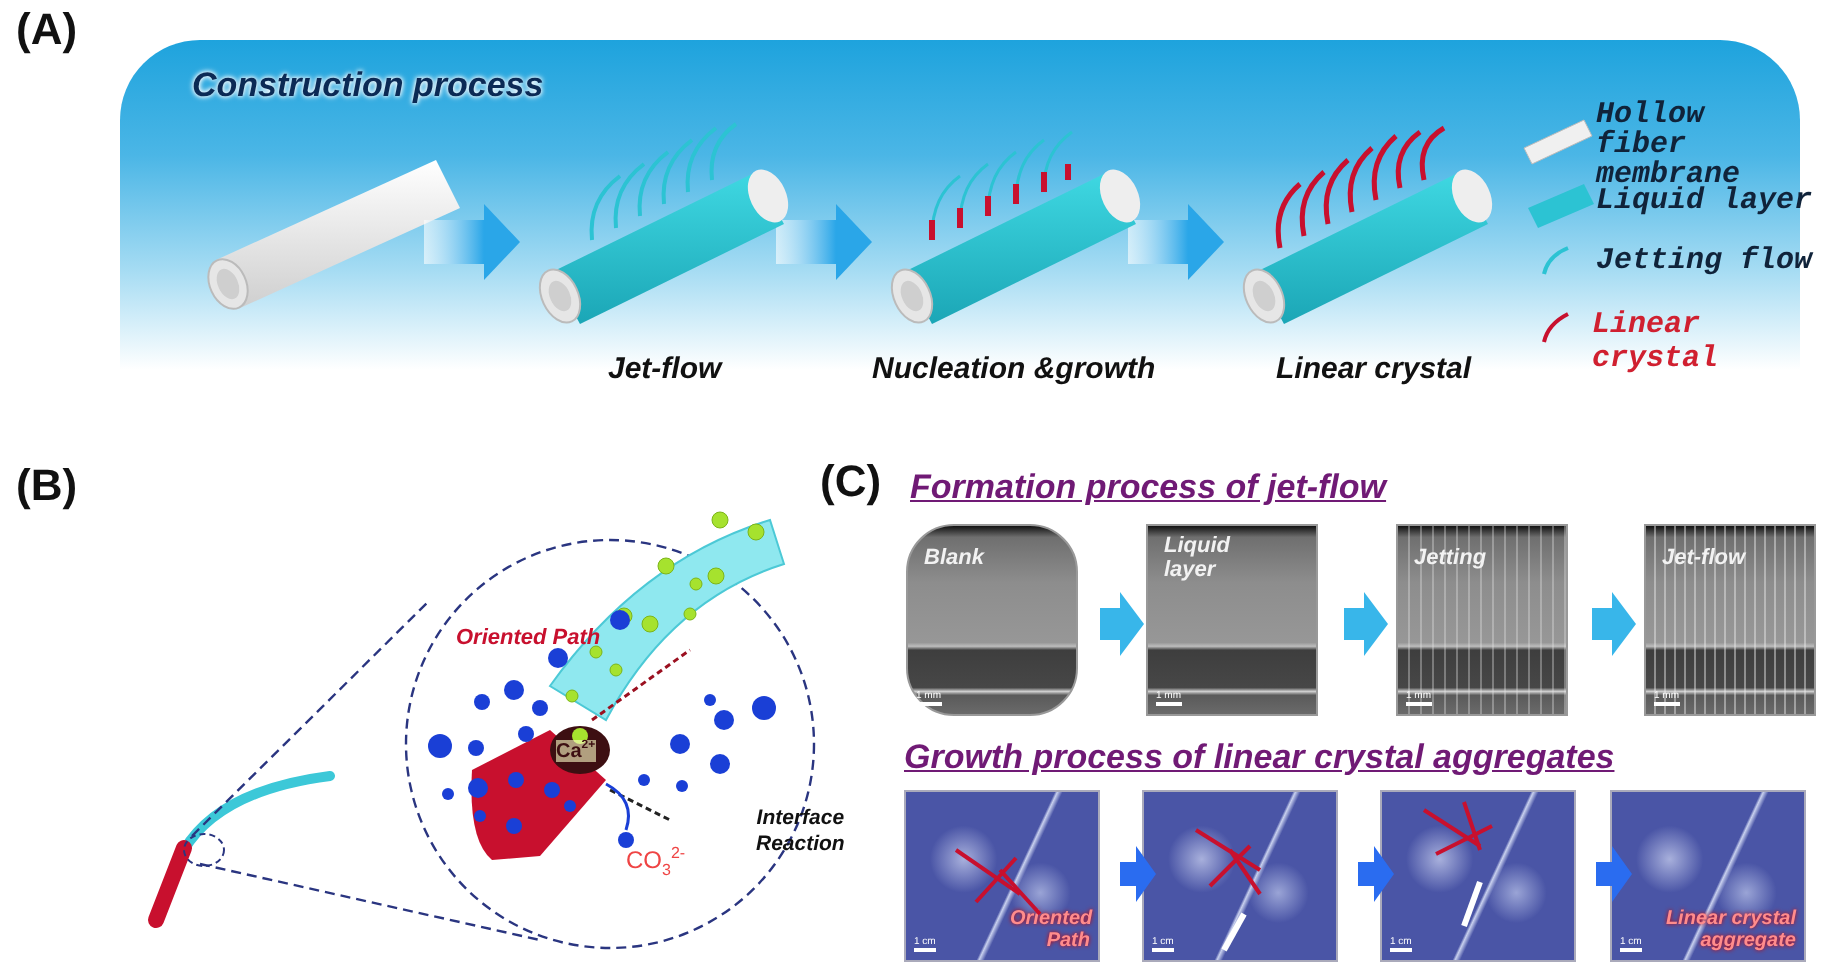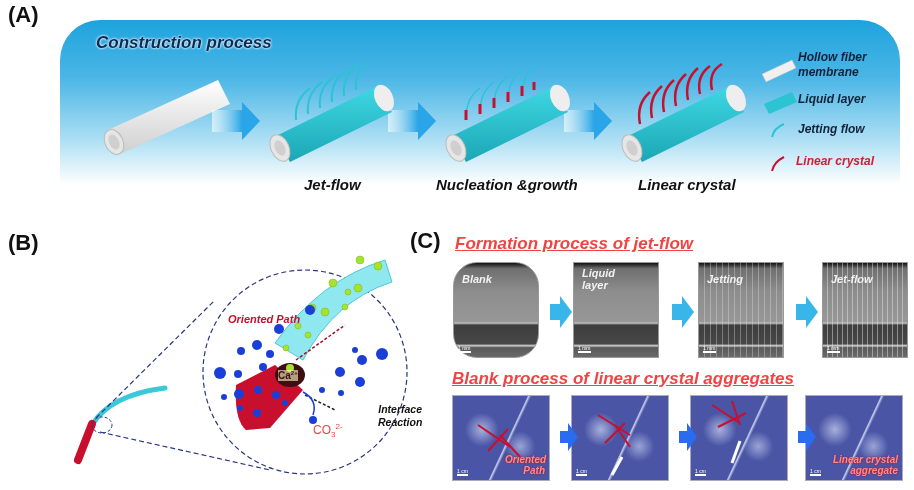--- a/index.html
+++ b/index.html
@@ -4,33 +4,33 @@
 <style>
   html,body{margin:0;padding:0;background:#fff;}
   body{width:914px;height:490px;position:relative;overflow:hidden;font-family:"Liberation Sans",sans-serif;}
   .abs{position:absolute;}
   .panel-label{font-weight:bold;font-size:22px;color:#111;}
   .bi{font-weight:bold;font-style:italic;}
   
   #panelA-bg{left:60px;top:20px;width:840px;height:165px;border-radius:40px 40px 0 0;
     background:linear-gradient(to bottom,#1ea3dd 0%,#4bb6e6 35%,#a6dcf3 70%,#ffffff 100%);}
   .stage-label{font-size:15px;color:#111;}
-  .legend-text{font-size:12px;color:#10233a;}
+  .legend-text{font-size:15px;color:#10233a;font-family:Liberation Mono, monospace;}
   
   .sem{position:absolute;width:84px;height:94px;background:linear-gradient(to bottom,#111 0%,#6f6f6f 6%,#8d8d8d 30%,#979797 62%,#bdbdbd 64%,#3e3e3e 66%,#474747 86%,#d0d0d0 88%,#5a5a5a 90%,#6a6a6a 100%);border:1px solid #999;}
   .sem-label{position:absolute;left:8px;top:10px;font-size:11px;color:#f2f2f2;font-style:italic;font-weight:bold;}
   .sem-scale{position:absolute;left:4px;bottom:4px;font-size:5px;color:#fff;border-bottom:2px solid #fff;}
   .om{position:absolute;width:96px;height:84px;background:
       linear-gradient(115deg,transparent 0,transparent 55%,#c8d0ee 56%,transparent 58%),
       radial-gradient(circle at 30% 40%,#a8b0dc 0,transparent 20%),
       radial-gradient(circle at 70% 60%,#9aa4d6 0,transparent 18%),
       #4a55a6;border:1px solid #aab;}
   .om-scale{position:absolute;left:4px;bottom:4px;font-size:5px;color:#fff;border-bottom:2px solid #fff;}
   .om-label{position:absolute;right:4px;bottom:4px;font-size:10px;font-weight:bold;font-style:italic;color:#ff8c8c;text-align:right;line-height:11px;text-shadow:0 0 2px #c00;}
-  .section-title{font-size:17px;text-decoration:underline;color:#ef4444;}
+  .section-title{font-size:17px;text-decoration:underline;color:#701a75;}
 </style>
 </head>
 <body>
 
 <div class="abs panel-label" style="left:8px;top:2px;">(A)</div>
 <div class="abs" id="panelA-bg"></div>
 <div class="abs bi" style="left:96px;top:33px;font-size:17px;color:#0b2a55;text-shadow:0 0 2px #fff,0 0 3px #fff;">Construction process</div>
 
 <svg class="abs" style="left:0;top:0;" width="914" height="200">
   <defs>
@@ -238,21 +238,21 @@
   <div class="sem-label">Jet-flow</div>
   <div class="sem-scale">1 mm</div>
 </div>
 
 <svg class="abs" style="left:410px;top:290px;" width="504" height="50">
   <polygon points="140,14 150,14 150,6 162,22 150,38 150,30 140,30" fill="#38b6ea"></polygon>
   <polygon points="262,14 272,14 272,6 284,22 272,38 272,30 262,30" fill="#38b6ea"></polygon>
   <polygon points="386,14 396,14 396,6 408,22 396,38 396,30 386,30" fill="#38b6ea"></polygon>
 </svg>
 
-<div class="abs bi section-title" style="left:452px;top:369px;">Blank process of linear crystal aggregates</div>
+<div class="abs bi section-title" style="left:452px;top:369px;">Growth process of linear crystal aggregates</div>
 
 <div class="om" style="left:452px;top:395px;">
   <div class="om-label" style="width:40px;">Oriented Path</div>
   <div class="om-scale">1 cm</div>
 </div>
 <div class="om" style="left:571px;top:395px;">
   <div class="om-scale">1 cm</div>
 </div>
 <div class="om" style="left:690px;top:395px;">
   <div class="om-scale">1 cm</div>

